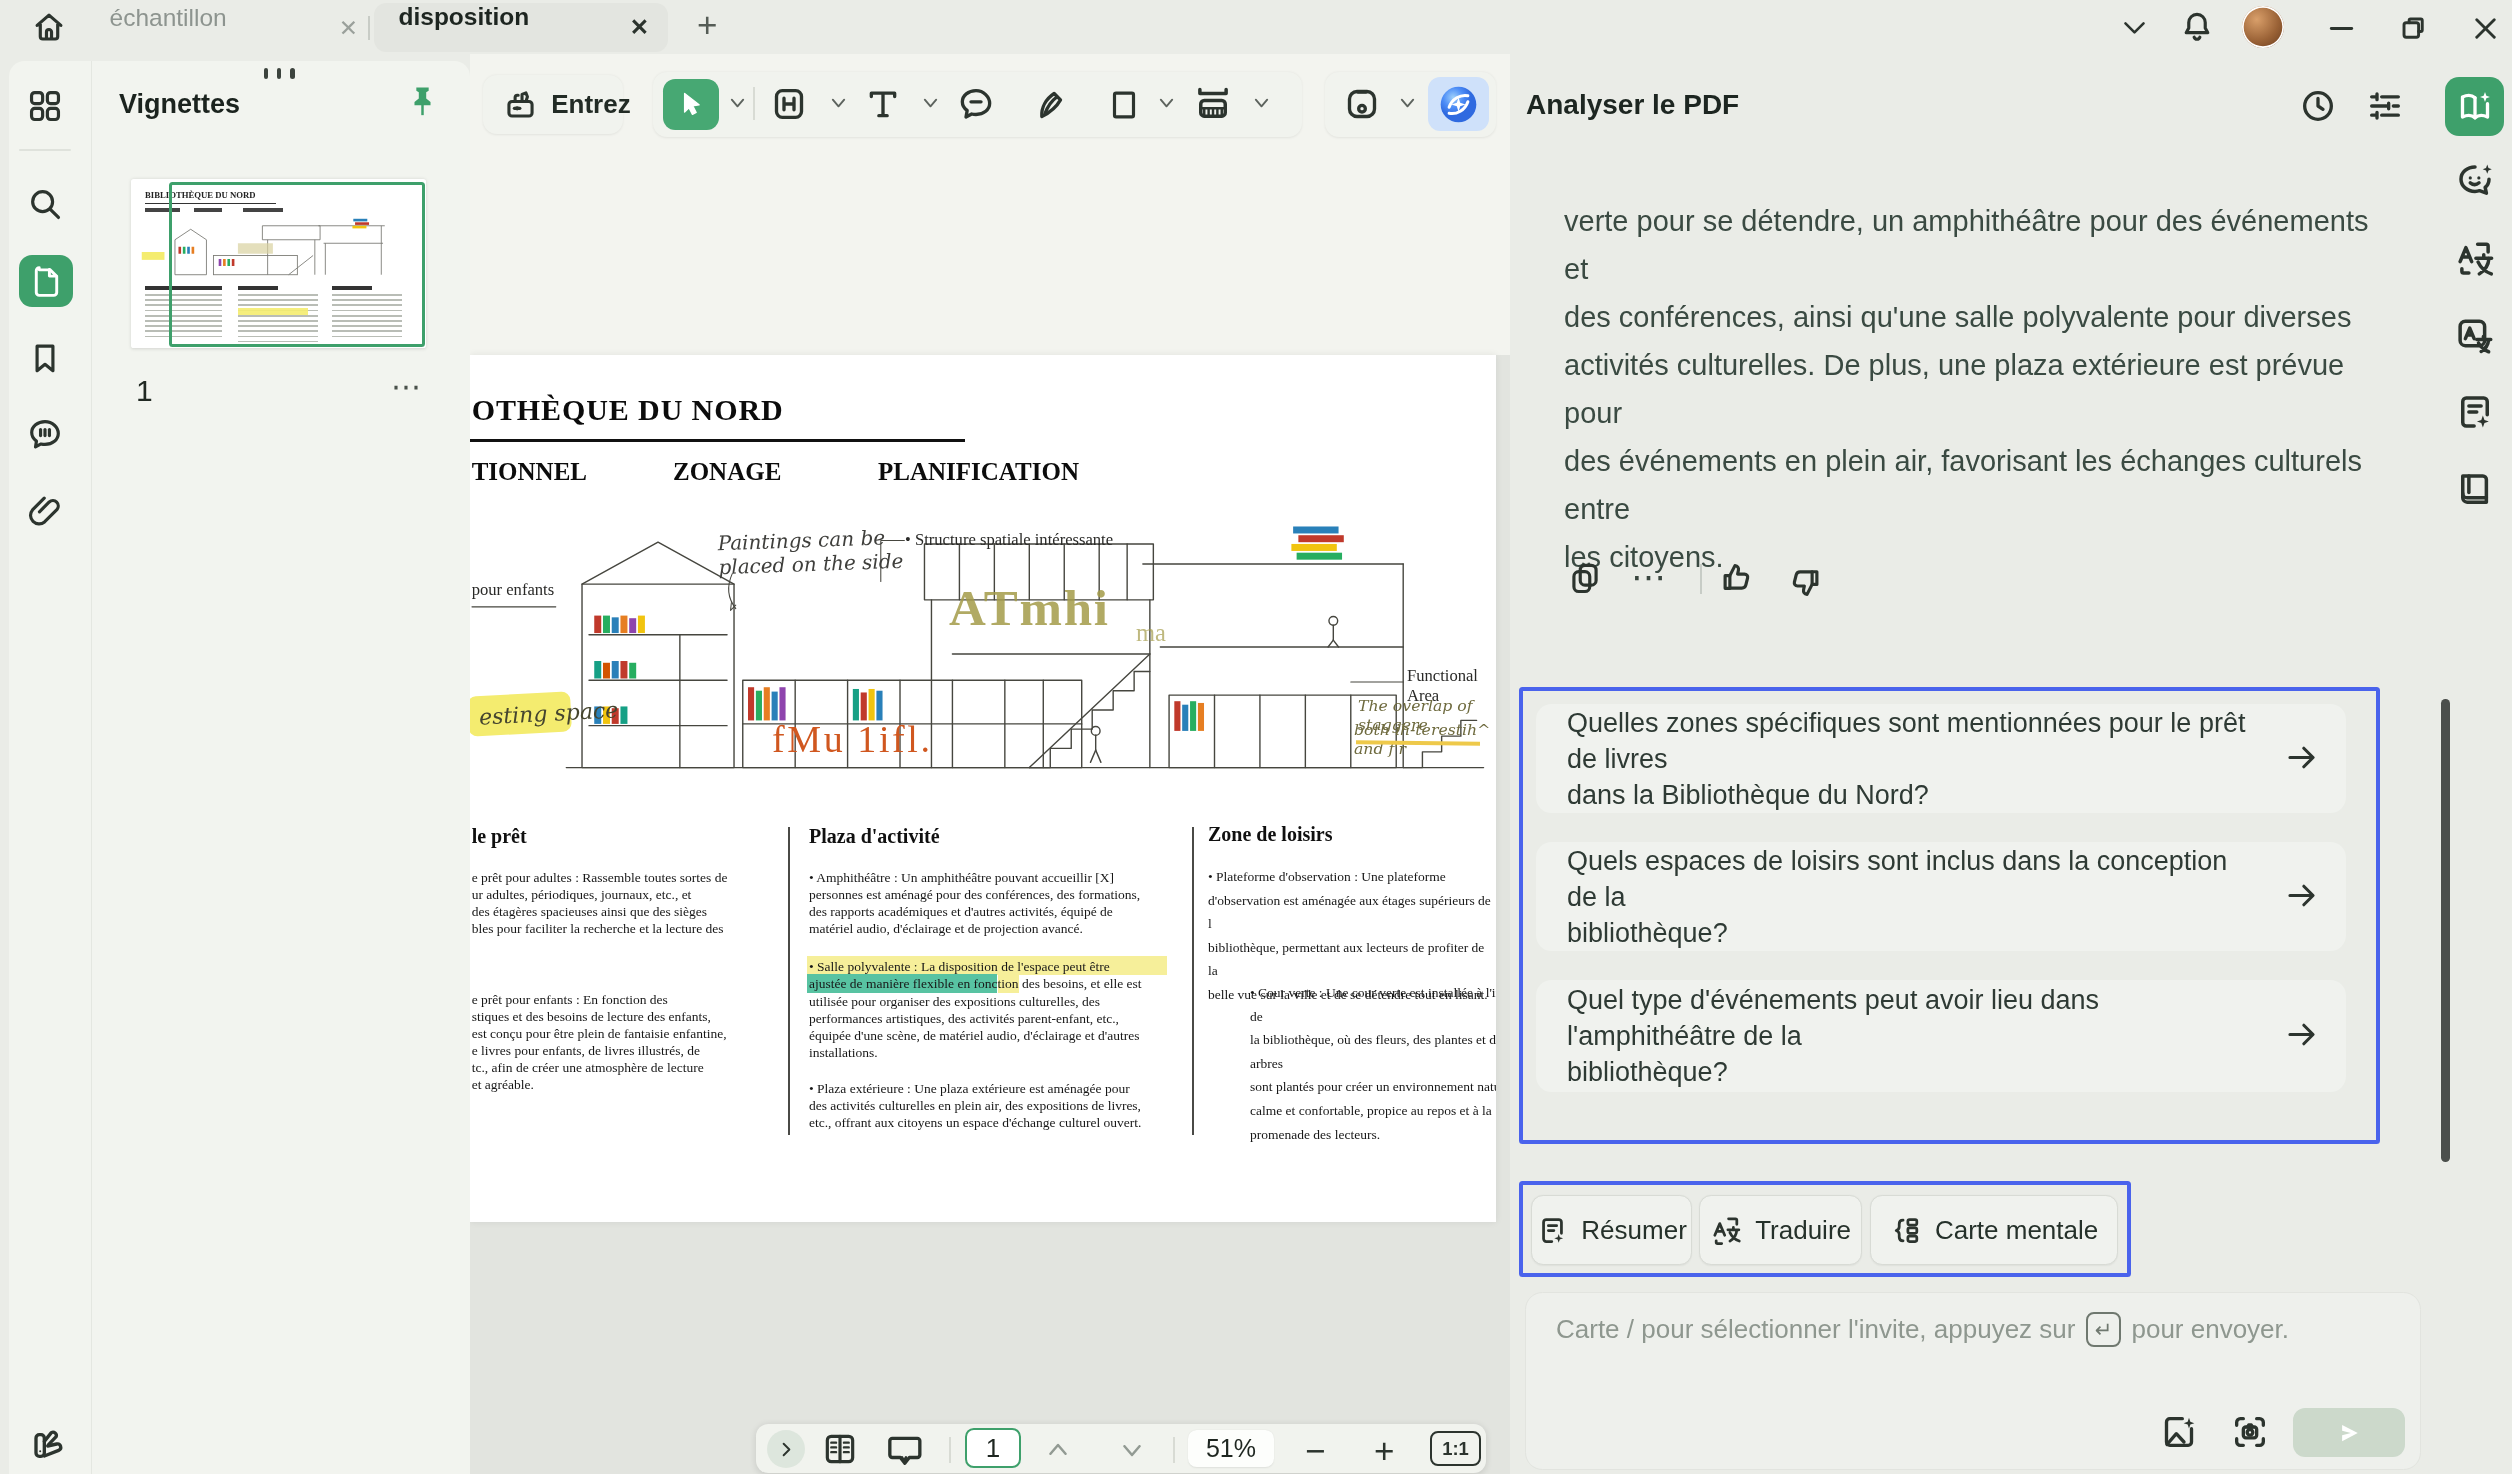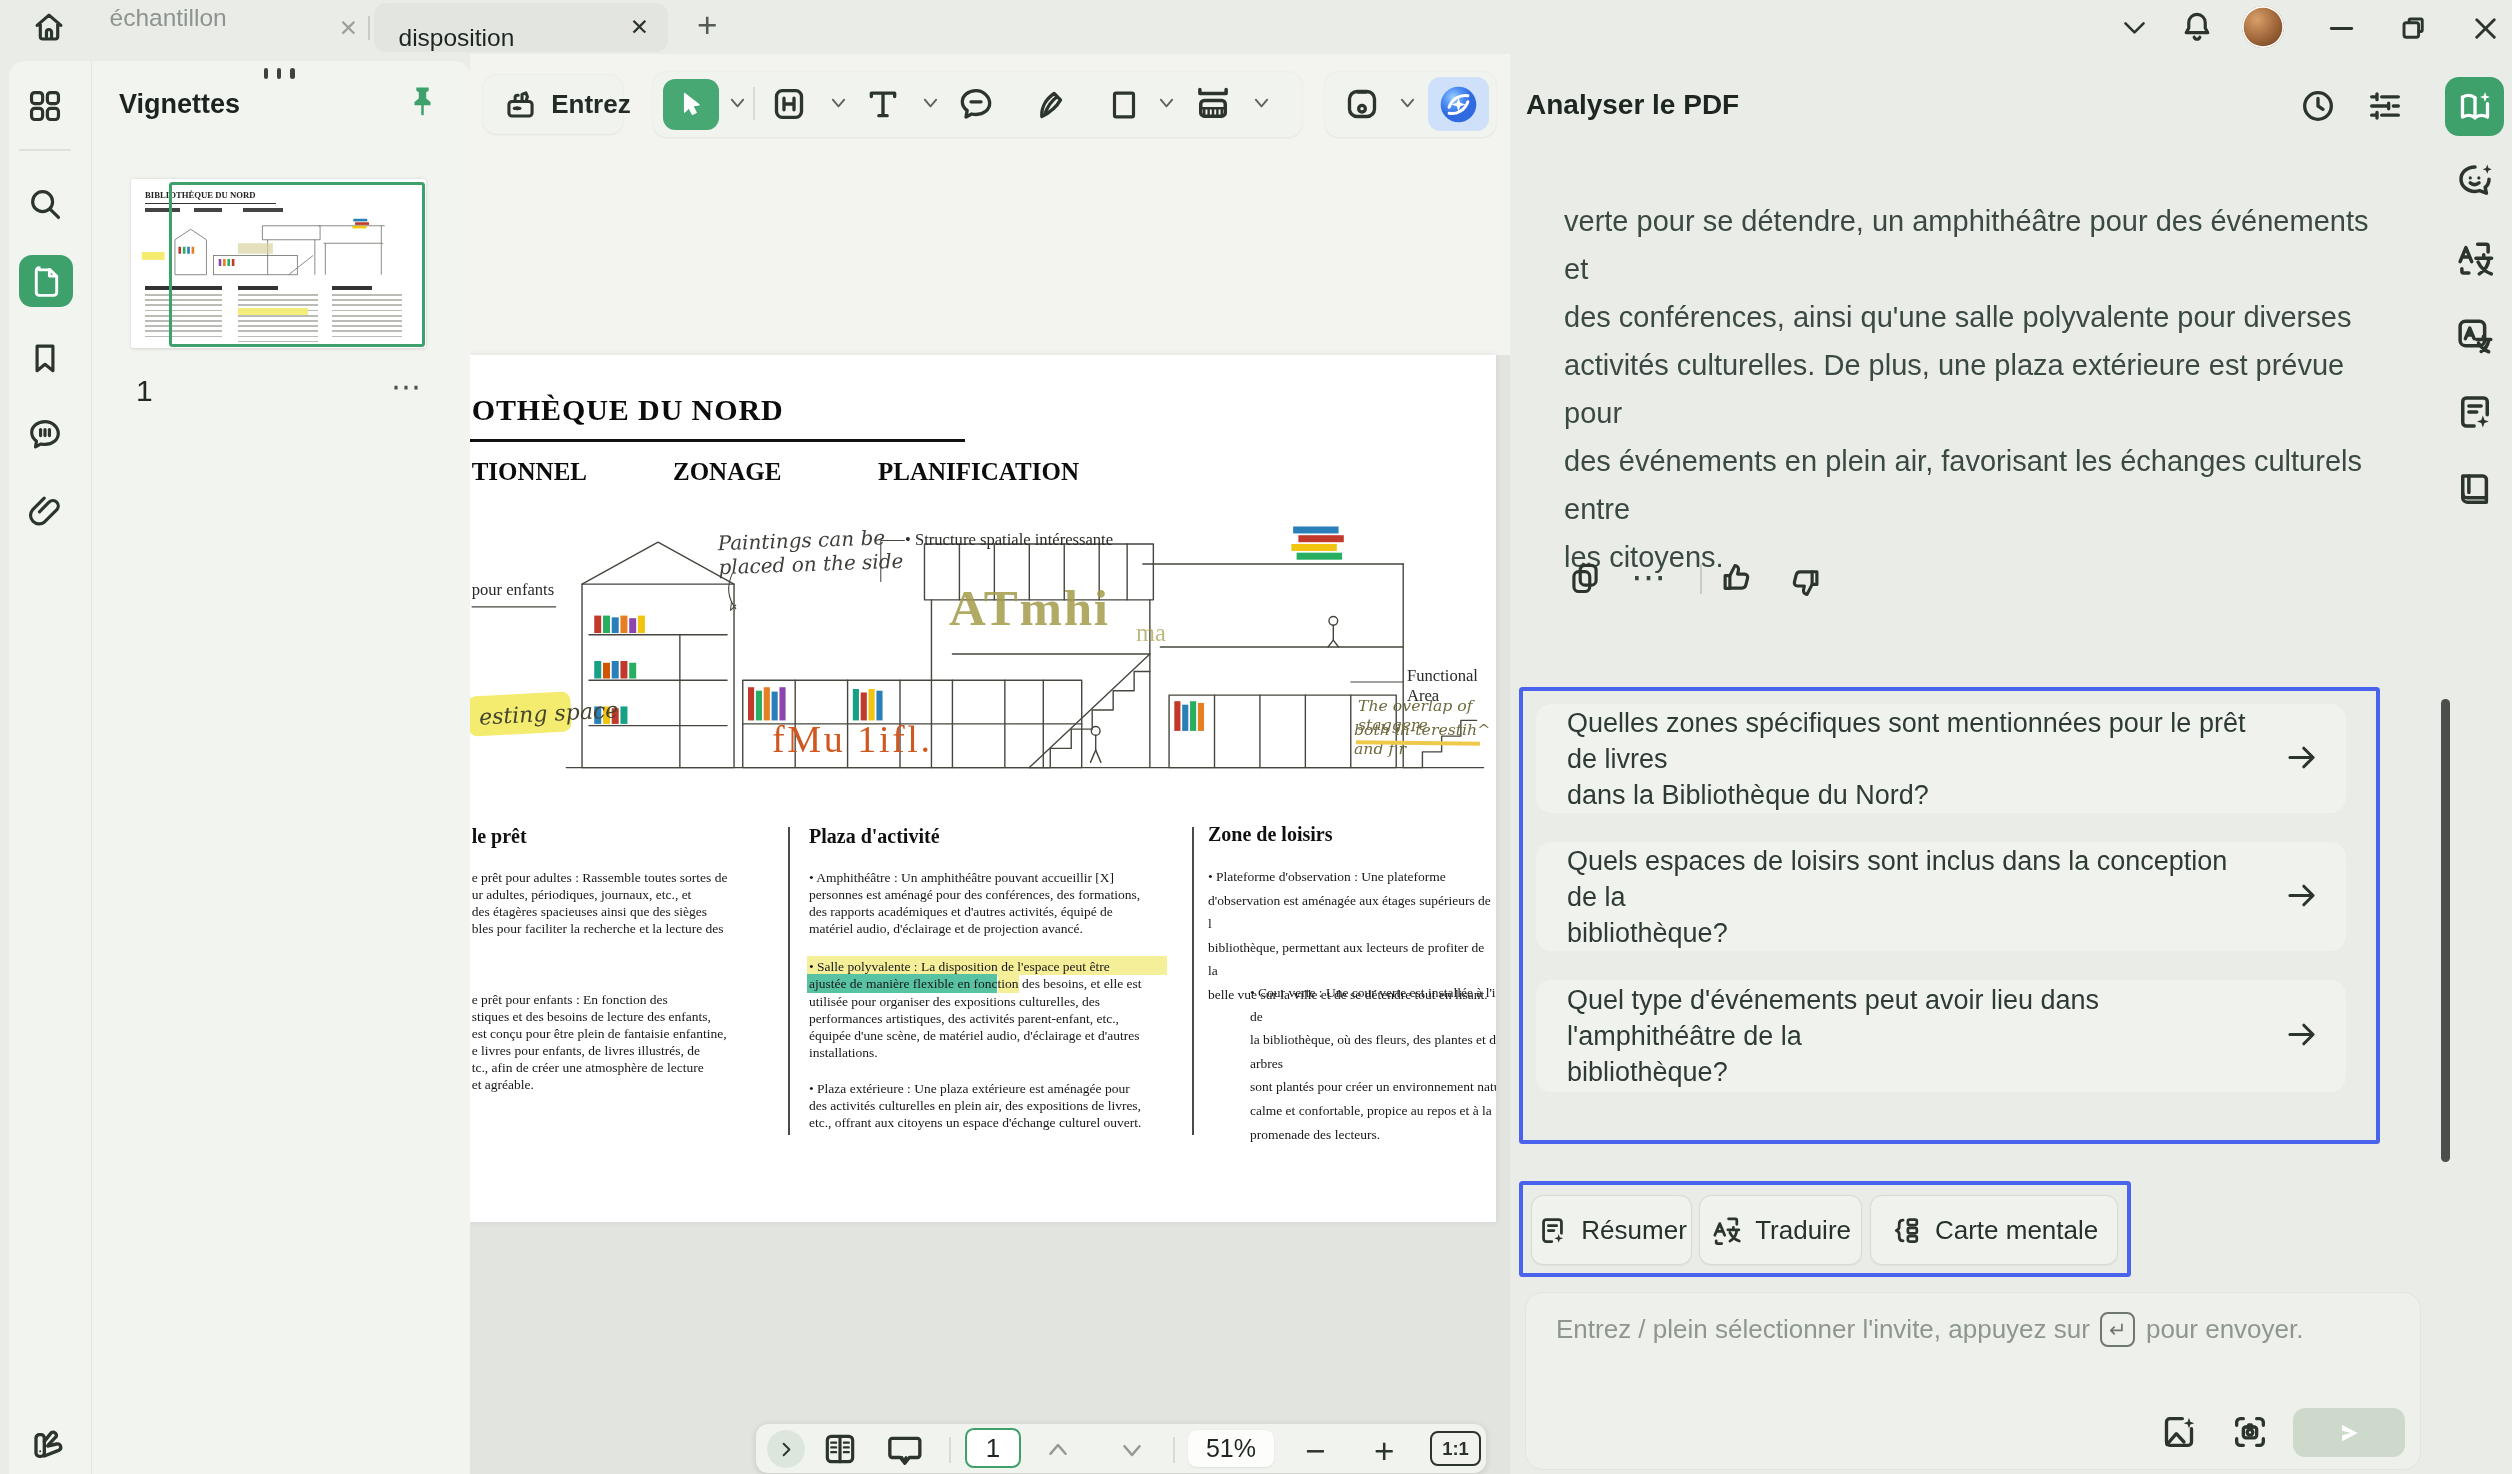--- a/index.html
+++ b/index.html
@@ -33,21 +33,21 @@
           <path d="M4.5 11 L12 4.5 L19.5 11 M6.5 9.3 V18 a1.6 1.6 0 0 0 1.6 1.6 H15.9 a1.6 1.6 0 0 0 1.6-1.6 V9.3 M10.4 19.6 v-4.4 a1.6 1.6 0 0 1 3.2 0 v4.4"></path>
         </svg>
     </span>
 
     <div class="abs" style="left:92px;top:3.5px;width:273px;height:47px;display:flex;align-items:flex-start;">
       <span class="tabtxt" style="margin-left:17.5px;color:#8d948f;">échantillon</span>
       <span class="abs" style="right:7px;top:11.4px;font-size:23px;color:#9aa09b;">✕</span>
     </div>
     <div class="abs" style="left:368px;top:15.7px;width:1.7px;height:24.5px;background:#c8ccc6;"></div>
 
-    <div class="abs" style="left:374px;top:2.6px;width:294px;height:49px;background:#e3e5e0;border-radius:12.2px;display:flex;align-items:flex-end;">
+    <div class="abs" style="left:374px;top:2.6px;width:294px;height:49px;background:#e3e5e0;border-radius:12.2px;display:flex;align-items:flex-start;font-weight:bold;">
       <span class="tabtxt" style="margin-left:24.5px;color:#1d2520;">disposition</span>
       <span class="abs" style="right:19px;top:11.4px;font-size:23px;color:#2b332d;">✕</span>
     </div>
     <span class="abs" style="left:697px;top:5.2px;font-size:35px;font-weight:300;color:#555c56;">+</span>
 
     <span class="abs" style="left:2119px;top:17.5px;">
       <svg width="31" height="21" viewBox="0 0 24 16" class="ic">
           <polyline points="5,4 12,11 19,4"></polyline>
         </svg>
     </span>
@@ -528,21 +528,21 @@
           <rect x="13" y="4" width="6.5" height="4" rx="1.2"></rect>
           <rect x="13" y="10" width="6.5" height="4" rx="1.2"></rect>
           <rect x="13" y="16" width="6.5" height="4" rx="1.2"></rect>
         </svg>
       </span>
     <span>Carte mentale</span>
   </div>
 
   <div class="abs" style="left:1525px;top:1292px;width:896px;height:178px;background:#eef0ec;border:1.7px solid #e2e4df;border-radius:17.5px;box-sizing:border-box;">
     <div class="abs" style="left:30px;top:19px;display:flex;align-items:center;gap:10.5px;font-size:26px;color:#8e978f;">
-      <span>Entrez / plein sélectionner l'invite, appuyez sur</span>
+      <span>Carte / pour sélectionner l'invite, appuyez sur</span>
       <span style="display:inline-flex;align-items:center;justify-content:center;width:31px;height:31px;border:2.2px solid #6f786f;border-radius:7.9px;font-size:21px;color:#6f786f;">↵</span>
       <span>pour envoyer.</span>
     </div>
     <span class="abs" style="left:633px;top:119px;"><svg width="40" height="40" viewBox="0 0 24 24" class="ic">
           <path d="M19.5 10 V18 a2 2 0 0 1-2 2 H6.5 a2 2 0 0 1-2-2 V6 a2 2 0 0 1 2-2 H14"></path>
           <path d="M4.8 19.5 l5.6-6.5 4.6 5"></path>
           <path d="M18 3.5 l.8 2.4 2.4.8 -2.4.8 -.8 2.4 -.8-2.4 -2.4-.8 2.4-.8 z" fill="#2c342e" stroke="none"></path>
         </svg></span>
     <span class="abs" style="left:704px;top:119px;"><svg width="40" height="40" viewBox="0 0 24 24" class="ic">
           <path d="M4 8 V6.2 A2.2 2.2 0 0 1 6.2 4 H8 M16 4 h1.8 A2.2 2.2 0 0 1 20 6.2 V8 M20 16 v1.8 a2.2 2.2 0 0 1-2.2 2.2 H16 M8 20 H6.2 A2.2 2.2 0 0 1 4 17.8 V16"></path>

